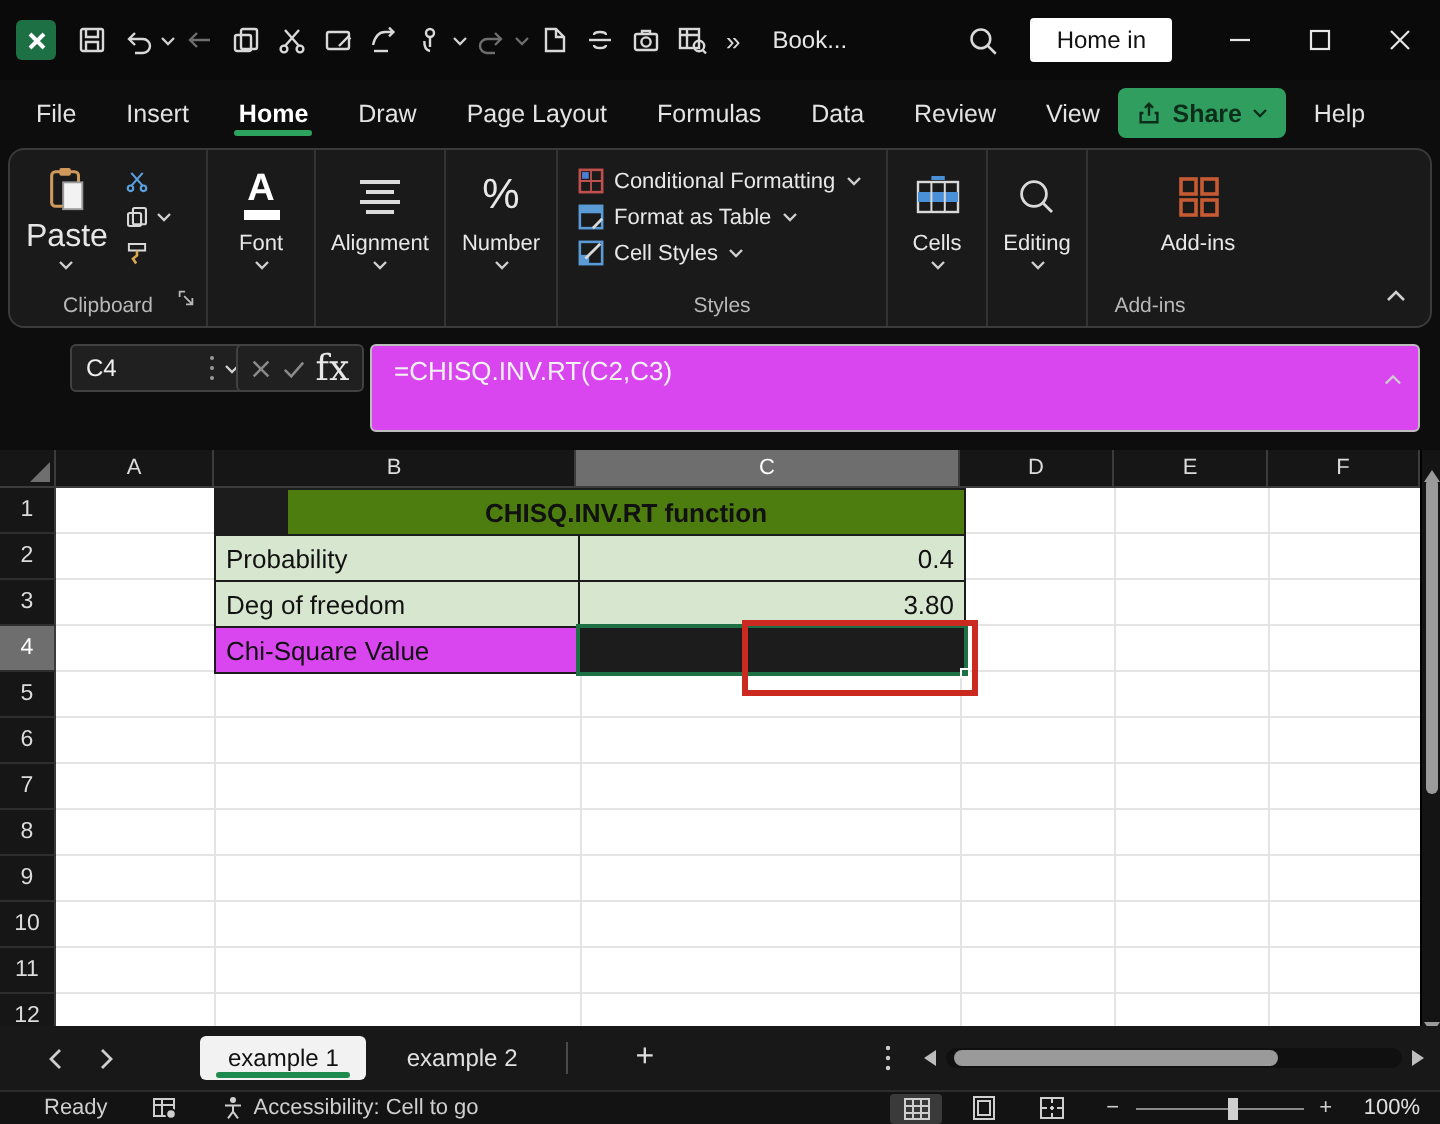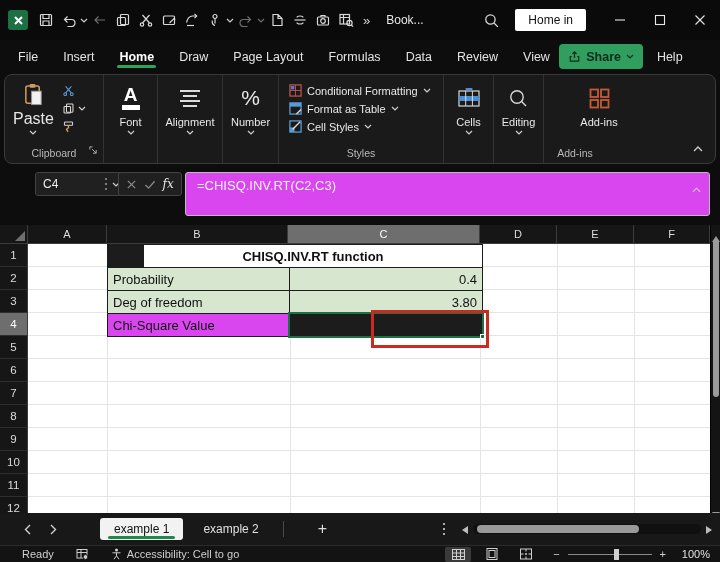--- a/index.html
+++ b/index.html
@@ -57,21 +57,21 @@
   .stylerow { display:flex; align-items:center; gap:5px; font-size:11px; color:#e8e8e8; white-space:nowrap; }
   .collapse-ribbon { position:absolute; right:12px; bottom:7px; }
 
   
   .formularow { position:absolute; top:164px; left:0; width:720px; height:61px; background:#0d0d0d; }
   .namebox { position:absolute; left:7px; top:8px; width:93px; height:24px; background:#202020; border:1px solid #414141; border-radius:3px; display:flex; align-items:center; padding:0 7px;margin-left:28px; }
   .namebox .txt { color:#f0f0f0; font-size:12px; flex:1; }
   .fdots { position:absolute; left:104px; top:10px; height:20px; display:flex; align-items:center; }
   .fbtns { position:absolute; left:118px; top:8px; width:64px; height:24px; background:#202020; border:1px solid #414141; border-radius:3px; display:flex; align-items:center; justify-content:space-around; padding:0 4px; }
   .fbtns svg { fill:none; stroke:#8a8a8a; stroke-width:1.4; }
-  .fx { font-family:"DejaVu Serif", serif; font-style:italic; font-size:12px; color:#e8e8e8; }
+  .fx { font-family:"DejaVu Serif", serif; font-size:18px; color:#e8e8e8; }
   .formulabox { position:absolute; left:185px; top:8px; width:525px; height:44px; background:#d946ef; border:1px solid #bdbdbd; border-radius:3px; padding:5px 22px 0 11px; color:#f2f2f2; font-size:13px; }
   .formulabox .collapse { position:absolute; right:8px; top:8px; }
 
   
   .grid { position:absolute; top:225px; left:0; width:710px; height:288px; background:#fff; overflow:hidden; }
   .colheaders { position:absolute; top:0; left:0; height:19px; display:flex; }
   .corner { width:28px; height:19px; background:#161616; border-right:1px solid #3c3c3c; border-bottom:1px solid #3c3c3c; position:relative; }
   .corner::after { content:""; position:absolute; right:2px; bottom:2px; border-style:solid; border-width:0 0 10px 10px; border-color:transparent transparent #6f6f6f transparent; }
   .colh { height:19px; background:#161616; border-right:1px solid #3c3c3c; border-bottom:1px solid #3c3c3c; color:#dcdcdc; font-size:11px; display:flex; align-items:center; justify-content:center; }
   .colh.sel { background:#6e6e6e; color:#fff; }
@@ -519,21 +519,21 @@
       <div class="rowh">12</div>
     </div>
     <div class="cellsarea">
       <div class="vline" style="left:79px"></div>
       <div class="vline" style="left:262px"></div>
       <div class="vline" style="left:452px"></div>
       <div class="vline" style="left:529px"></div>
       <div class="vline" style="left:606px"></div>
 
       <div class="sheet-table">
-        <div class="tcell title" style="background: #ffffff; margin-left: 36px;">CHISQ.INV.RT function</div>
+        <div class="tcell title" style="background: #4d7c0f; margin-left: 36px;">CHISQ.INV.RT function</div>
         <div class="tcell" style="background: rgb(215, 230, 207);">Probability</div>
         <div class="tcell val" style="background: rgb(215, 230, 207);">0.4</div>
         <div class="tcell" style="background: rgb(215, 230, 207);">Deg of freedom</div>
         <div class="tcell val" style="background: rgb(215, 230, 207);">3.80</div>
         <div class="tcell" style="background: #d946ef;">Chi-Square Value</div>
       </div>
 
       <div class="selbox" style="border-color: rgb(30, 113, 69);">
         <div class="selhandle" style="background: rgb(30, 113, 69);"></div>
       </div>

